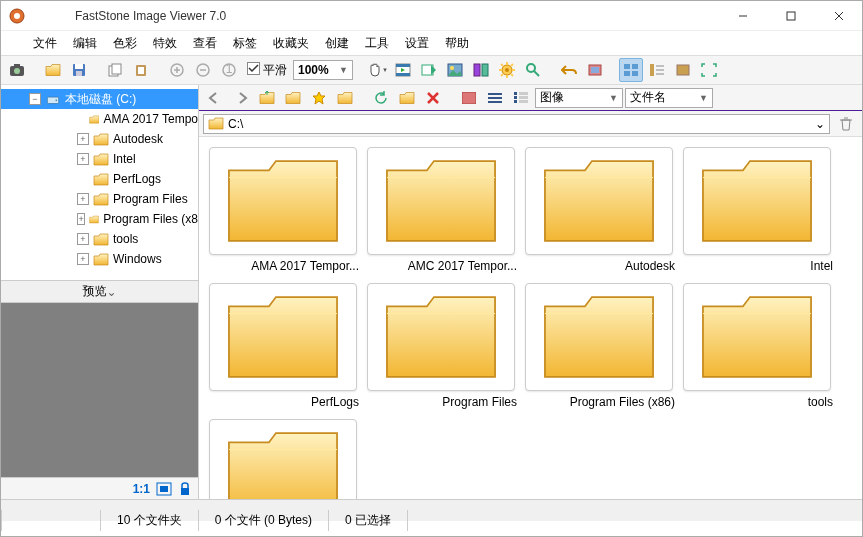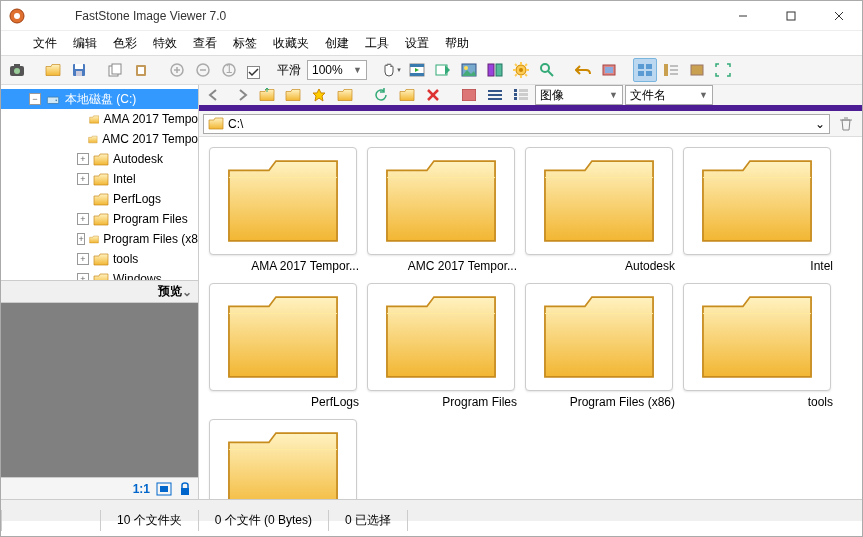--- a/index.html
+++ b/index.html
@@ -11,42 +11,42 @@
 .titlebar .win-controls { display: flex; gap: 18px; }
 .titlebar .win-btn { width: 30px; height: 20px; display: flex; align-items: center; justify-content: center; color: #444; cursor: pointer; }
 
 .menubar { height: 24px; display: flex; align-items: center; padding: 0 6px; gap: 4px; background: #fff; margin-left: 20px; }
 .menubar .menu-item { padding: 2px 6px; cursor: pointer; }
 
 .toolbar { height: 30px; display: flex; align-items: center; padding: 0 4px; gap: 2px; background: #f5f5f5; border-top: 1px solid #ddd; border-bottom: 1px solid #ddd; }
 .tb-btn { width: 24px; height: 24px; display: flex; align-items: center; justify-content: center; cursor: pointer; border-radius: 2px; }
 .tb-btn.active { background: #bcd8f0; border: 1px solid #7ab5e0; }
 .tb-sep { width: 8px; }
-.tb-check { display: flex; align-items: flex-end; gap: 17px; padding: 0 4px; }
-.tb-zoom { width: 60px; height: 20px; border: 1px solid #aaa; background: #fff; display: flex; align-items: center; padding: 0 4px; justify-content: space-between; }
+.tb-check { display: flex; align-items: flex-start; gap: 3px; padding: 0 4px; }
+.tb-zoom { width: 60px; height: 20px; border: 1px solid #aaa; background: #fff; display: flex; align-items: center; padding: 0 4px; justify-content: space-between; font-weight: bold; }
 .tb-zoom .dd { font-size: 9px; color: #666; }
 
 .main { display: flex; height: 414px; }
 .left { width: 198px; display: flex; flex-direction: column; border-right: 1px solid #ccc; }
 .tree { flex: 0 0 196px; overflow: auto; background: #fff; padding: 4px 0; border-bottom: 1px solid #ccc; }
 .tree-row { display: flex; align-items: center; height: 20px; padding-left: 8px; cursor: pointer; white-space: nowrap; }
 .tree-row .exp { width: 12px; height: 12px; border: 1px solid #999; font-size: 9px; line-height: 10px; text-align: center; margin-right: 4px; color: #666; }
 .tree-row .exp.none { border: none; }
 .tree-row .ficon { width: 16px; height: 13px; margin-right: 4px; }
 .tree-row.selected { background: #3399ff; color: #fff; }
 .tree-row.selected .exp { background: #fff; }
 .tree-indent1 { padding-left: 28px; }
 .tree-indent2 { padding-left: 76px; }
 
-.preview-header { height: 22px; background: #f0f0f0; border-bottom: 1px solid #ccc; display: flex; align-items: center; justify-content: flex-end; padding: 0 6px; font-weight: bold; }
+.preview-header { height: 22px; background: #f0f0f0; border-bottom: 1px solid #ccc; display: flex; align-items: center; justify-content: center; padding: 0 6px; }
 .preview-pane { flex: 1; background: #808080; }
 .preview-footer { height: 22px; background: #f5f5f5; border-top: 1px solid #ccc; display: flex; align-items: center; justify-content: flex-end; padding: 0 6px; gap: 6px; }
 
 .right { flex: 1; display: flex; flex-direction: column; }
-.nav-toolbar { height: 26px; display: flex; align-items: center; padding: 0 4px; gap: 2px; background: #f5f5f5; border-bottom: 6px solid #4c1d95; }
+.nav-toolbar { height: 26px; display: flex; align-items: center; padding: 0 4px; gap: 2px; background: #f5f5f5; border-bottom: 1px solid #4c1d95; }
 .nav-combo { height: 20px; border: 1px solid #aaa; background: #fff; display: flex; align-items: center; padding: 0 4px; justify-content: space-between; }
 .nav-combo.w80 { width: 88px; }
 .nav-combo .dd { font-size: 9px; color: #666; margin-left: 4px; }
 
 .path-bar { height: 26px; display: flex; align-items: center; padding: 0 4px; gap: 4px; background: #f5f5f5; border-bottom: 1px solid #ddd; }
 .path-input { flex: 1; height: 20px; border: 1px solid #aaa; background: #fff; display: flex; align-items: center; padding: 0 4px; justify-content: space-between; }
 .path-input .folder-ic { width: 16px; height: 13px; margin-right: 4px; }
 
 .thumbs { flex: 1; overflow-y: auto; overflow-x: hidden; padding: 10px 8px; background: #fff; display: flex; flex-wrap: wrap; gap: 10px 6px; align-content: flex-start; }
 .thumb-item { width: 152px; display: flex; flex-direction: column; align-items: center; cursor: pointer; }
@@ -297,27 +297,20 @@
         <span>本地磁盘 (C:)</span>
       </div>
       <div class="tree-row tree-indent2">
           <span class="exp none"></span>
           <svg class="ficon">
             <use href="#folder-small"></use>
           </svg>
           <span>AMA 2017 Tempo</span>
         </div>
       <div class="tree-row tree-indent2">
-          <span class="exp none"></span>
-          <svg class="ficon">
-            <use href="#folder-small"></use>
-          </svg>
-          <span>AMC 2017 Tempo</span>
-        </div>
-      <div class="tree-row tree-indent2">
           <span class="exp">+</span>
           <svg class="ficon">
             <use href="#folder-small"></use>
           </svg>
           <span>Autodesk</span>
         </div>
       <div class="tree-row tree-indent2">
           <span class="exp">+</span>
           <svg class="ficon">
             <use href="#folder-small"></use>

